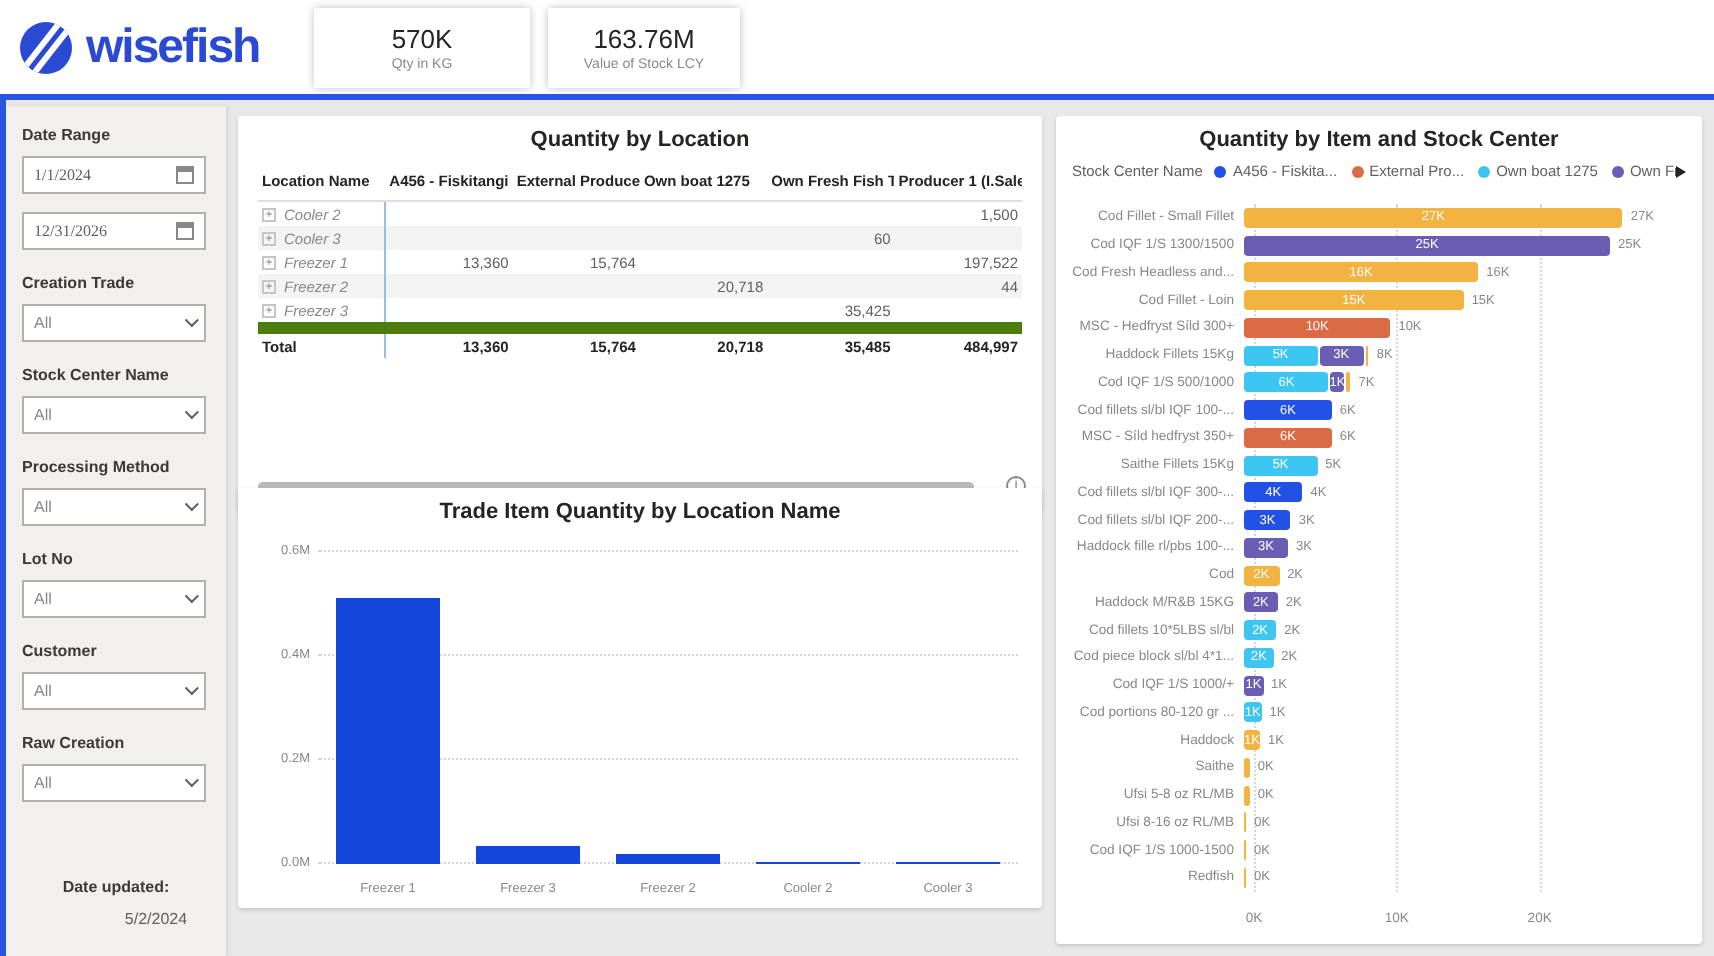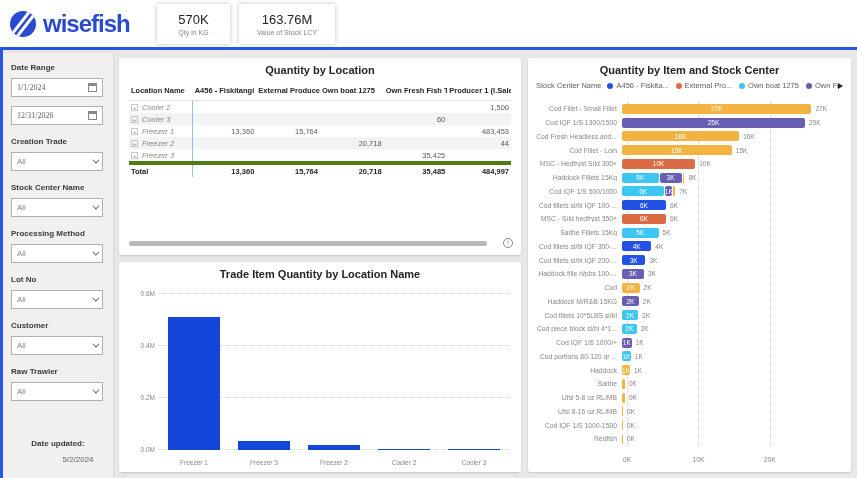--- a/index.html
+++ b/index.html
@@ -8,21 +8,21 @@
 
   
   .header { position:absolute; top:0; left:0; right:0; height:50px; background:#fff;
     border-bottom:3px solid #2856E4; display:flex; align-items:center; z-index:5; }
   .left-accent { position:absolute; left:0; top:50px; bottom:0; width:3px; background:#2856E4; z-index:6; }
   .brand { display:flex; align-items:center; gap:7px; margin-left:10px; width:138px; }
   .logo-mark { width:26px; height:26px; border-radius:50%; background:#2A4AD4; position:relative; overflow:hidden; flex:0 0 auto; }
   .logo-mark::before, .logo-mark::after { content:''; position:absolute; width:3px; height:140%; background:#fff; top:-20%; transform:rotate(38deg); }
   .logo-mark::before { left:9px; } .logo-mark::after { left:16px; }
   .brand-name { font-size:24px; font-weight:bold; color:#2A4AD4; letter-spacing:-1px; }
-  .kpi-card { width:73px; height:40px; background:#fff; box-shadow:0 0 4px rgba(0,0,0,.25);
+  .kpi-card { width:108px; height:40px; background:#fff; box-shadow:0 0 4px rgba(0,0,0,.25);
     border-radius:1px; display:flex; flex-direction:column; align-items:center; justify-content:center; margin-left:9px; }
   .kpi-value { font-size:13px; color:#252423; }
   .kpi-label { font-size:7px; color:#8A8886; margin-top:2px; }
   .page-title { margin-left:auto; margin-right:12px; font-size:15px; font-weight:bold; color:#1a1a1a; }
 
   
   .sidebar { position:absolute; left:3px; top:53px; bottom:0; width:110px; background:#f1f0ef;
     box-shadow:1px 0 2px rgba(0,0,0,.08); padding:10px 8px; }
   .fgroup-label { font-size:8px; font-weight:bold; color:#3B3A39; margin-bottom:6px; }
   .ctrl { width:92px; height:19px; background:#fff; border:1px solid #B3B0AD; display:flex;
@@ -36,32 +36,32 @@
   .chev { width:5px; height:5px; border-right:1px solid #605E5C; border-bottom:1px solid #605E5C;
     transform:rotate(45deg) translateY(-2px); flex:0 0 auto; }
   .date-updated { position:absolute; bottom:14px; left:0; right:0; text-align:center; }
   .date-updated .lbl { font-size:8px; font-weight:bold; color:#3B3A39; }
   .date-updated .val { font-size:8px; color:#605E5C; margin-top:7px;padding-left:40px; }
 
   
   .panel { position:absolute; background:#fff; border-radius:2px; box-shadow:0 1px 2px rgba(0,0,0,.15); }
   .panel-title { text-align:center; font-size:11px; font-weight:600; color:#252423; padding-top:6px; }
   #table-panel { left:119px; top:58px; width:402px; height:197px; }
-  #barchart-panel { left:119px; top:262px; width:402px; height:210px; }
+  #barchart-panel { left:119px; top:244px; width:402px; height:210px; }
   #right-panel { left:528px; top:58px; width:323px; height:414px; }
 
   
   table.loc { width:calc(100% - 20px); margin:6px 10px 0 10px; border-collapse:collapse; table-layout:fixed; }
   table.loc th { font-size:7.5px; color:#252423; font-weight:bold; padding:4px 2px 5px 2px;
     border-bottom:1px solid #E1DFDD; text-align:left; white-space:nowrap; overflow:hidden; }
   table.loc th.name-col { text-align:left; }
   table.loc td { font-size:7.5px; color:#605E5C; padding:1.5px 2px; text-align:right; white-space:nowrap; overflow:hidden; }
   table.loc td.name-cell { text-align:left; color:#8A8886; font-style:italic; border-right:1px solid #94BFEA; }
   table.loc tr.zebra { background:#f3f3f3; }
-  table.loc tr.total-row td { color:#252423; font-weight:bold; font-style:normal; border-top:4px solid #4d7c0f; }
+  table.loc tr.total-row td { color:#252423; font-weight:bold; font-style:normal; border-top:6px solid #4d7c0f; }
   table.loc tr.total-row td.name-cell { font-style:normal; color:#252423; }
   .expand { display:inline-block; width:7px; height:7px; border:1px solid #C8C6C4; color:#8A8886;
     font-size:6px; line-height:6px; text-align:center; margin-right:4px; vertical-align:middle; font-style:normal; }
   .expand::before { content:'+'; }
   .h-scrollbar { position:absolute; left:10px; bottom:9px; width:358px; height:5px; background:#b9b9b9; border-radius:3px; }
   .info-icon { position:absolute; right:8px; bottom:7px; width:10px; height:10px; border:1px solid #8A8886;
     border-radius:50%; color:#8A8886; font-size:7px; line-height:8px; text-align:center; }
   .info-icon::before { content:'i'; }
 
   
@@ -154,21 +154,21 @@
         </div>
       </div>
       <div class="fgroup">
         <div class="fgroup-label">Customer</div>
         <div class="ctrl">
           <span class="dd-value">All</span>
           <span class="chev"></span>
         </div>
       </div>
       <div class="fgroup">
-        <div class="fgroup-label">Raw Trawler</div>
+        <div class="fgroup-label">Raw Creation</div>
         <div class="ctrl">
           <span class="dd-value">All</span>
           <span class="chev"></span>
         </div>
       </div>
     </div>
   <div class="date-updated">
     <div class="lbl">Date updated:</div>
     <div class="val">5/2/2024</div>
   </div>
@@ -203,21 +203,21 @@
           <td class="num"></td>
           <td class="num">60</td>
           <td class="num"></td>
         </tr>
         <tr>
           <td class="name-cell"><span class="expand"></span><span>Freezer 1</span></td>
           <td class="num">13,360</td>
           <td class="num">15,764</td>
           <td class="num"></td>
           <td class="num"></td>
-          <td class="num">483,453</td>
+          <td class="num">197,522</td>
         </tr>
         <tr class="zebra">
           <td class="name-cell"><span class="expand"></span><span>Freezer 2</span></td>
           <td class="num"></td>
           <td class="num"></td>
           <td class="num">20,718</td>
           <td class="num"></td>
           <td class="num">44</td>
         </tr>
         <tr>

